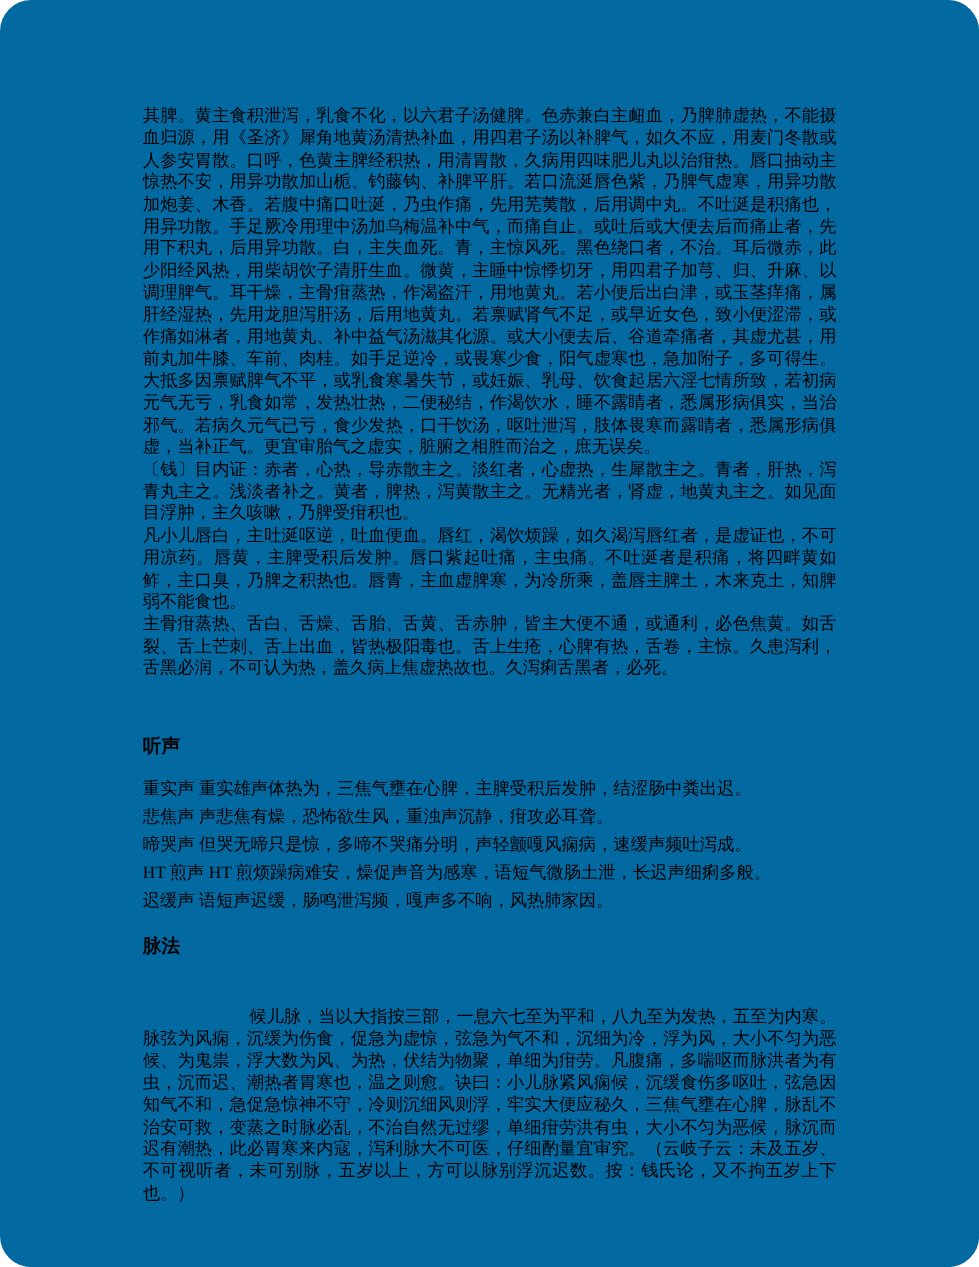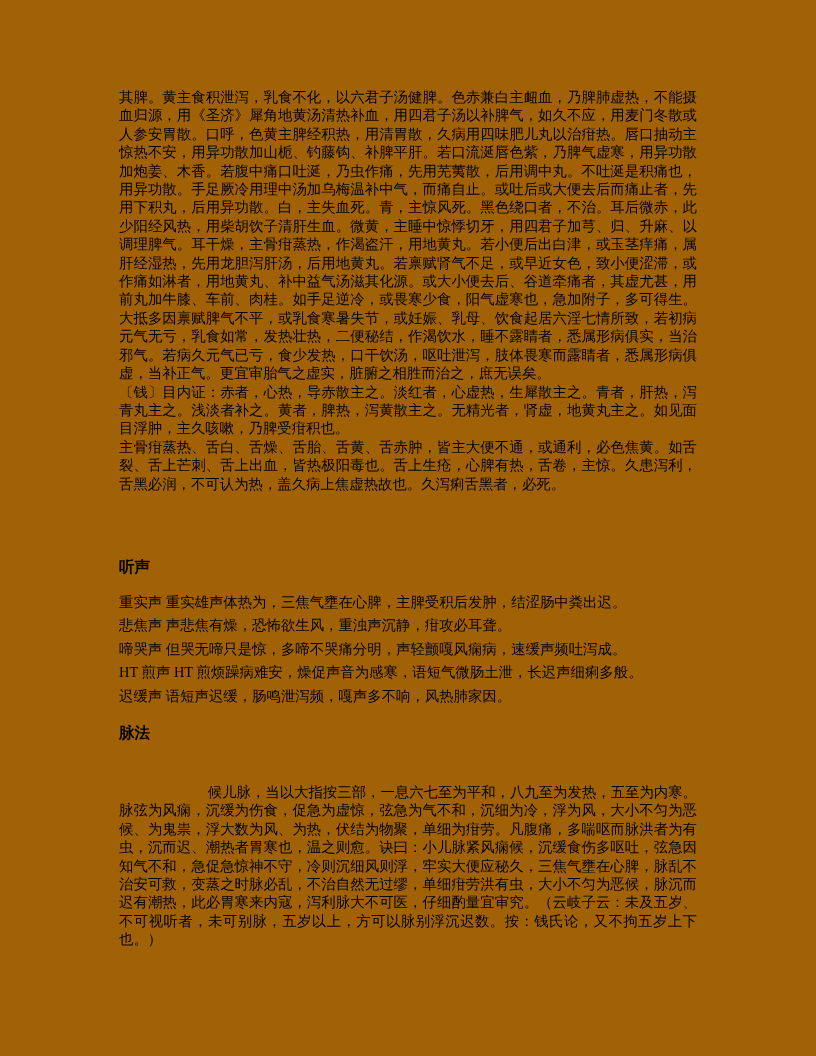--- a/index.html
+++ b/index.html
@@ -7,60 +7,62 @@
     width: 816px;
     height: 1056px;
     background: #ffffff;
     color: #000000;
     font-family: "Liberation Serif", "DejaVu Serif", serif;
     position: relative;
   }
   .page {
     position: absolute;
     inset: 0;
-    background: #a16207;
+    background: #0369a1;
     overflow: hidden;
+    border-radius: 26px;
   }
   .content {
     position: absolute;
     left: 119px;
     top: 88px;
     width: 578px;
   }
   .body-para {
     margin: 0;
     font-size: 14.4px;
     line-height: 18.4px;
     text-align: justify;
     text-justify: inter-character;
   }
   .section-heading {
     font-size: 15.5px;
     font-weight: bold;
     line-height: 20px;
     margin: 0;
   }
-  #heading-listening { margin: 64px 0 16px 0; }
+  #heading-listening { margin: 46px 0 16px 0; }
   #heading-pulse { margin: 18px 0 40px 0; }
   .verse-line {
     margin: 0 0 5px 0;
     font-size: 14.4px;
     line-height: 18.4px;
     text-align: left;
   }
   .pulse-intro { text-align: right; }
 </style>
 </head>
 <body>
 
 <div class="page">
   <div class="content">
 
     <p class="body-para">其脾。黄主食积泄泻，乳食不化，以六君子汤健脾。色赤兼白主衄血，乃脾肺虚热，不能摄血归源，用《圣济》犀角地黄汤清热补血，用四君子汤以补脾气，如久不应，用麦门冬散或人参安胃散。口呼，色黄主脾经积热，用清胃散，久病用四味肥儿丸以治疳热。唇口抽动主惊热不安，用异功散加山栀、钓藤钩、补脾平肝。若口流涎唇色紫，乃脾气虚寒，用异功散加炮姜、木香。若腹中痛口吐涎，乃虫作痛，先用芜荑散，后用调中丸。不吐涎是积痛也，用异功散。手足厥冷用理中汤加乌梅温补中气，而痛自止。或吐后或大便去后而痛止者，先用下积丸，后用异功散。白，主失血死。青，主惊风死。黑色绕口者，不治。耳后微赤，此少阳经风热，用柴胡饮子清肝生血。微黄，主睡中惊悸切牙，用四君子加芎、归、升麻、以调理脾气。耳干燥，主骨疳蒸热，作渴盗汗，用地黄丸。若小便后出白津，或玉茎痒痛，属肝经湿热，先用龙胆泻肝汤，后用地黄丸。若禀赋肾气不足，或早近女色，致小便涩滞，或作痛如淋者，用地黄丸、补中益气汤滋其化源。或大小便去后、谷道牵痛者，其虚尤甚，用前丸加牛膝、车前、肉桂。如手足逆冷，或畏寒少食，阳气虚寒也，急加附子，多可得生。大抵多因禀赋脾气不平，或乳食寒暑失节，或妊娠、乳母、饮食起居六淫七情所致，若初病元气无亏，乳食如常，发热壮热，二便秘结，作渴饮水，睡不露睛者，悉属形病俱实，当治邪气。若病久元气已亏，食少发热，口干饮汤，呕吐泄泻，肢体畏寒而露睛者，悉属形病俱虚，当补正气。更宜审胎气之虚实，脏腑之相胜而治之，庶无误矣。</p>
     <p class="body-para">〔钱〕目内证：赤者，心热，导赤散主之。淡红者，心虚热，生犀散主之。青者，肝热，泻青丸主之。浅淡者补之。黄者，脾热，泻黄散主之。无精光者，肾虚，地黄丸主之。如见面目浮肿，主久咳嗽，乃脾受疳积也。</p>
+    <p class="body-para">凡小儿唇白，主吐涎呕逆，吐血便血。唇红，渴饮烦躁，如久渴泻唇红者，是虚证也，不可用凉药。唇黄，主脾受积后发肿。唇口紫起吐痛，主虫痛。不吐涎者是积痛，将四畔黄如鲊，主口臭，乃脾之积热也。唇青，主血虚脾寒，为冷所乘，盖唇主脾土，木来克土，知脾弱不能食也。</p>
     <p class="body-para">主骨疳蒸热、舌白、舌燥、舌胎、舌黄、舌赤肿，皆主大便不通，或通利，必色焦黄。如舌裂、舌上芒刺、舌上出血，皆热极阳毒也。舌上生疮，心脾有热，舌卷，主惊。久患泻利，舌黑必润，不可认为热，盖久病上焦虚热故也。久泻痢舌黑者，必死。</p>
 
     <h2 class="section-heading" id="heading-listening">听声</h2>
 
     <div>
       <p class="verse-line">重实声 重实雄声体热为，三焦气壅在心脾，主脾受积后发肿，结涩肠中粪出迟。</p>
       <p class="verse-line">悲焦声 声悲焦有燥，恐怖欲生风，重浊声沉静，疳攻必耳聋。</p>
       <p class="verse-line">啼哭声 但哭无啼只是惊，多啼不哭痛分明，声轻颤嘎风痫病，速缓声频吐泻成。</p>
       <p class="verse-line">HT 煎声 HT 煎烦躁病难安，燥促声音为感寒，语短气微肠土泄，长迟声细痢多般。</p>
       <p class="verse-line">迟缓声 语短声迟缓，肠鸣泄泻频，嘎声多不响，风热肺家因。</p>

